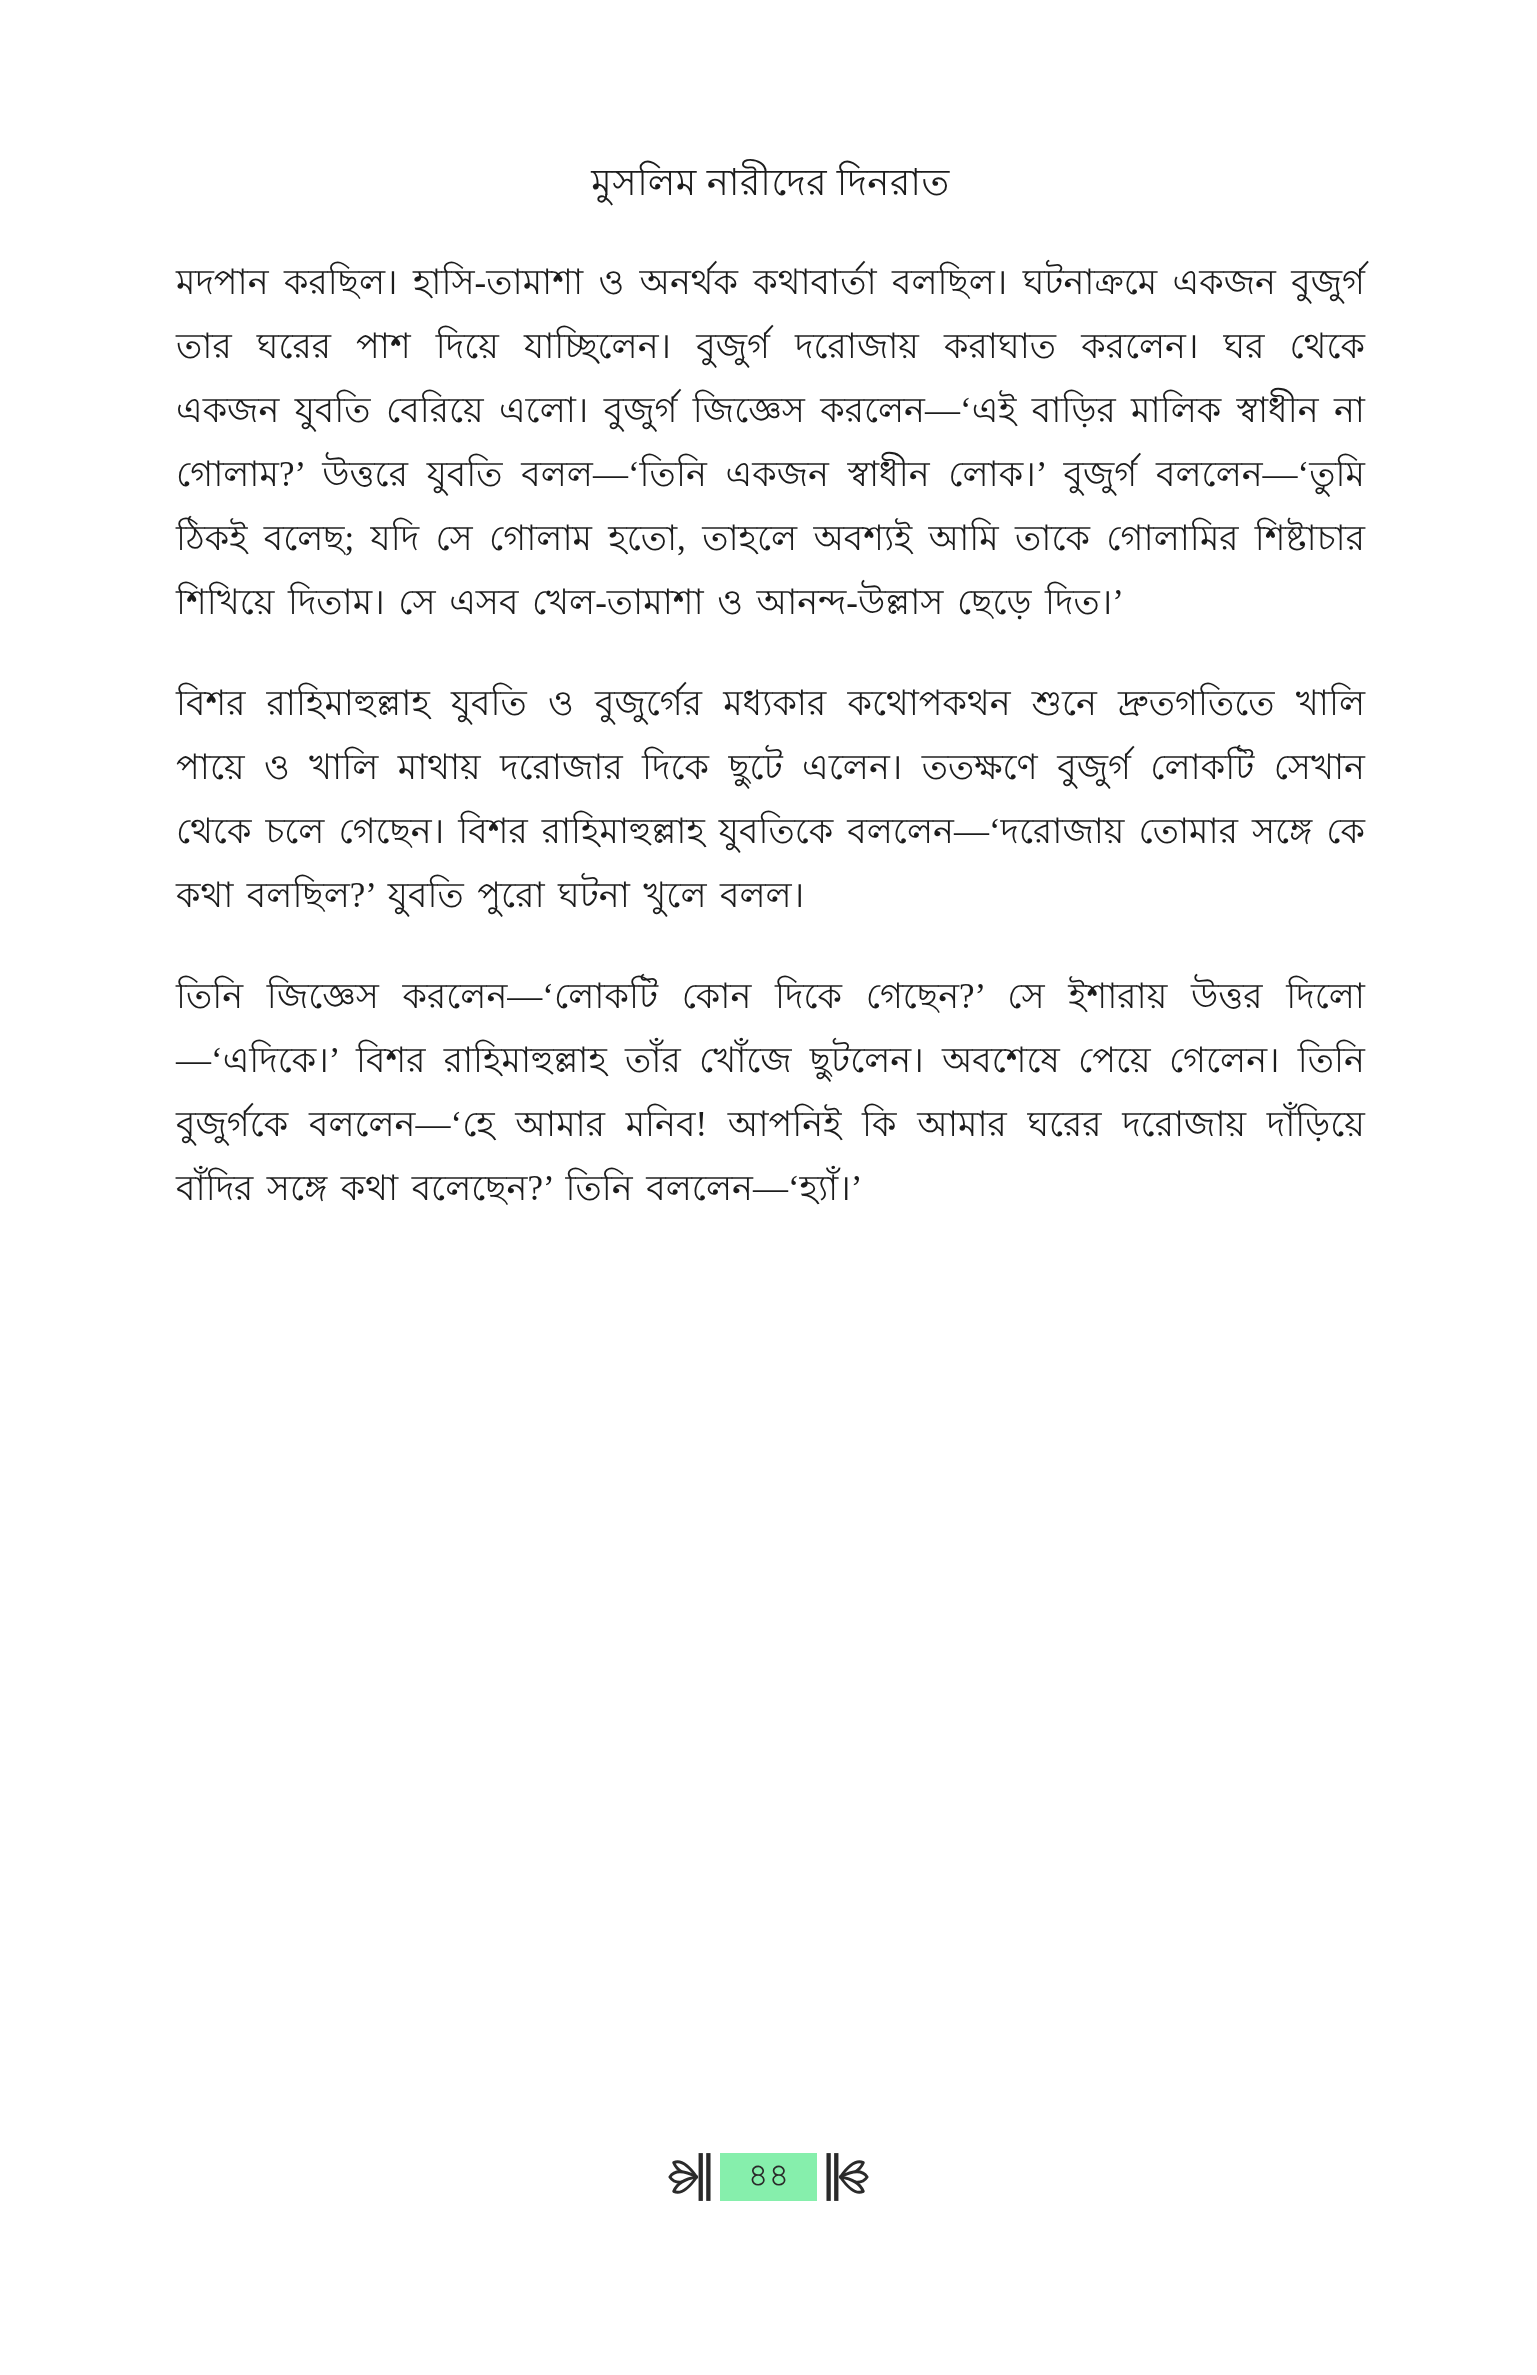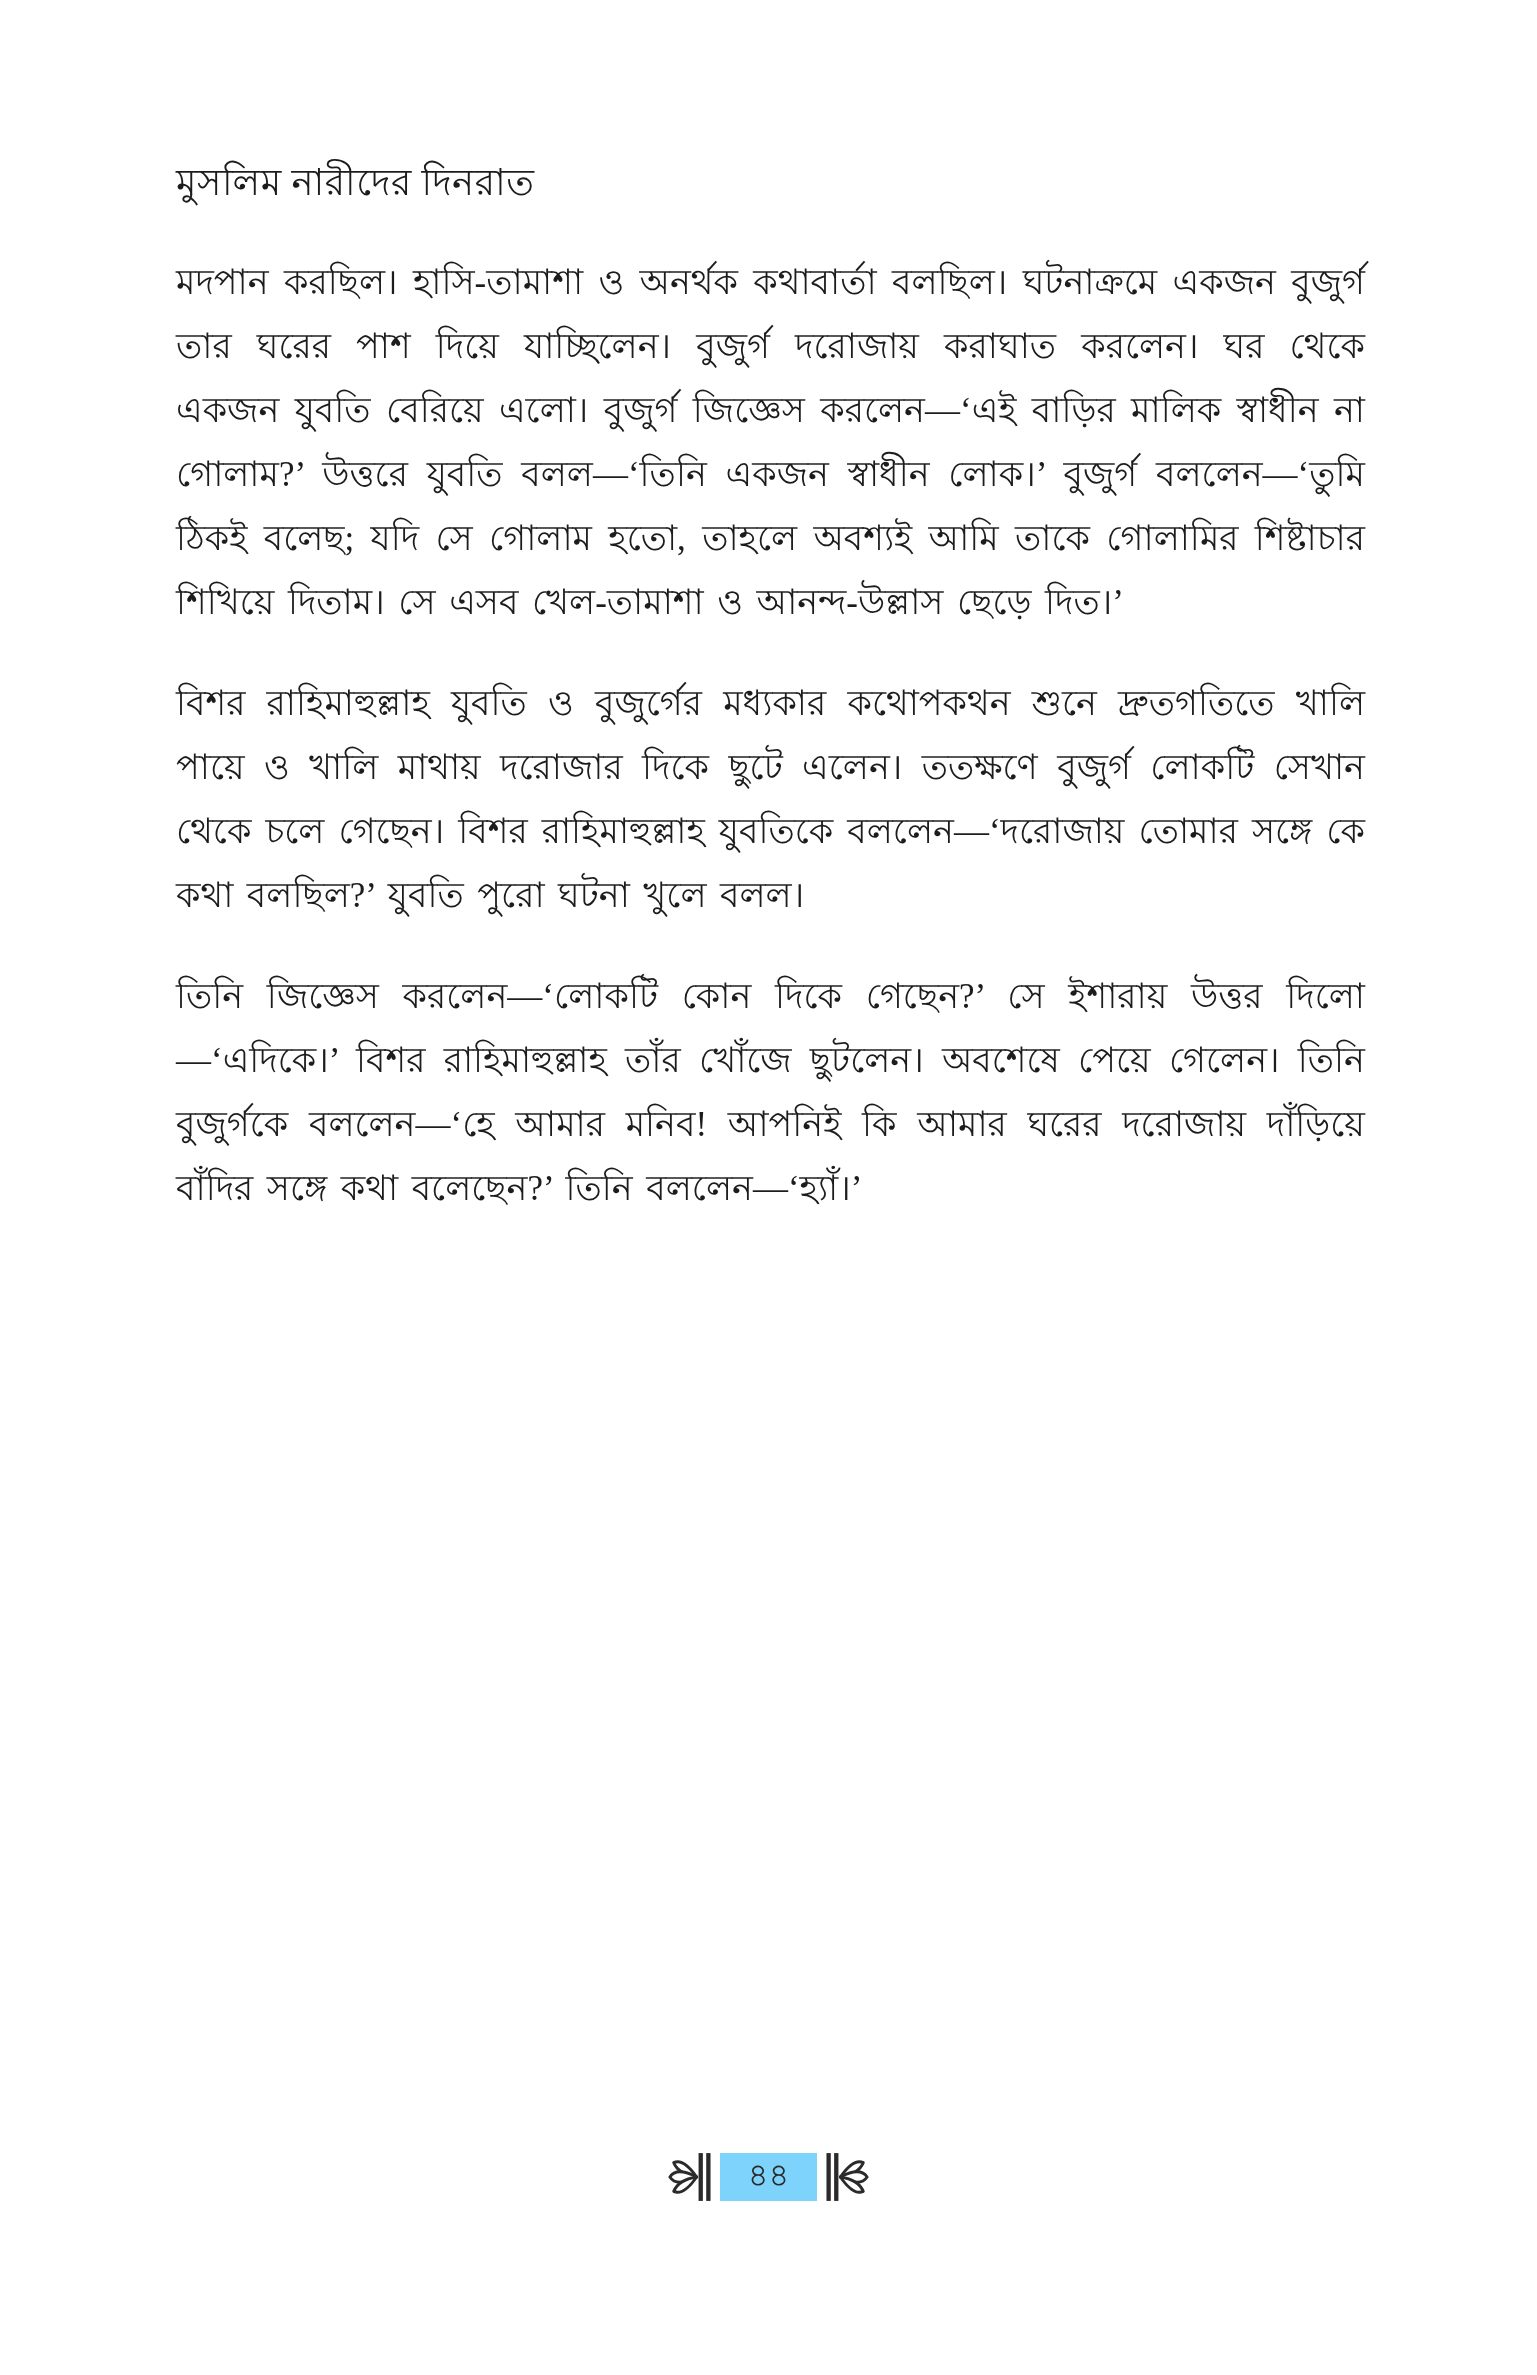--- a/index.html
+++ b/index.html
@@ -19,20 +19,21 @@
   .content {
     position: absolute;
     left: 176px;
     top: 0;
     width: 1189px;
   }
   .title {
     margin: 159px 0 0 0;
     font-size: 37px;
     font-weight: normal;
+    text-align: center;
     line-height: 1.3;
     letter-spacing: 0.5px;
   }
   .body-text {
     margin-top: 44px;
   }
   .para {
     font-size: 35px;
     line-height: 64px;
     text-align: justify;
@@ -50,21 +51,21 @@
     gap: 9.6px;
   }
   .orn {
     display: inline-flex;
     align-items: center;
   }
   .orn-right svg {
     transform: scaleX(-1);
   }
   .pagenum-box {
-    background: #7dd3fc;
+    background: #86efac;
     min-width: 85px;
     height: 48px;
     display: flex;
     align-items: center;
     justify-content: center;
     font-size: 32px;
     color: #2a2a2a;
     padding: 0 5.8px;
   }
 </style>

